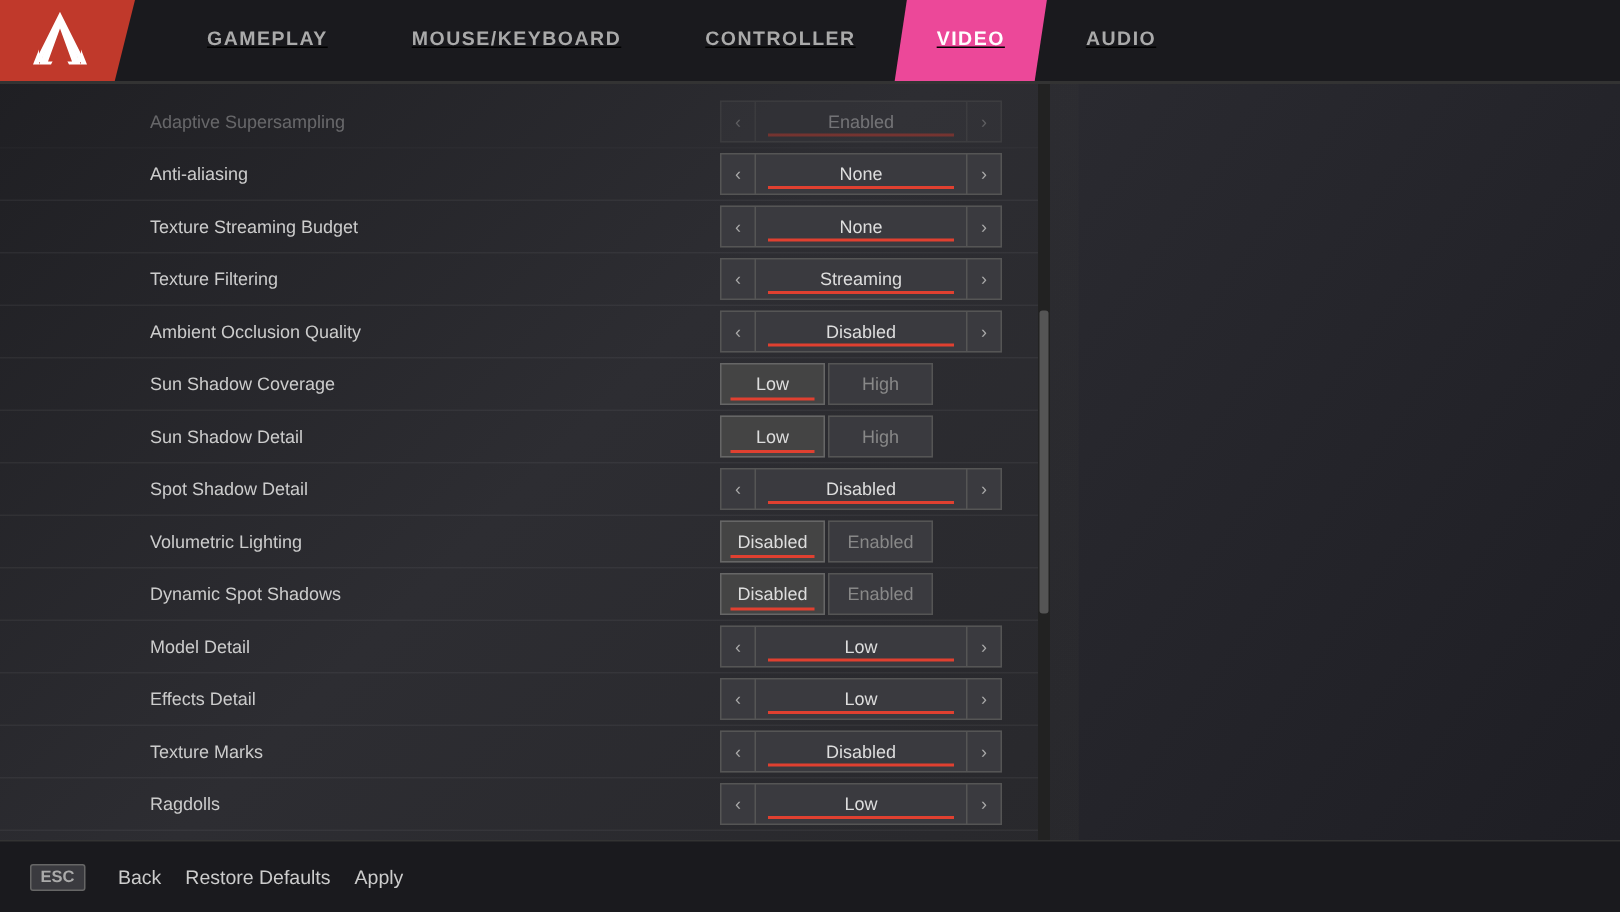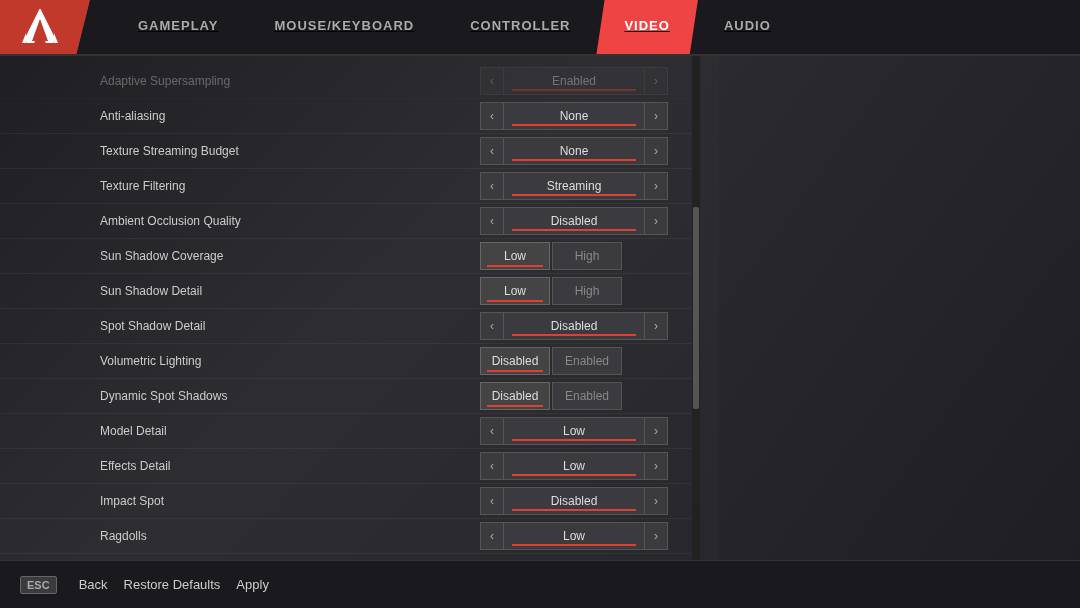--- a/index.html
+++ b/index.html
@@ -84,21 +84,21 @@
       content: '';
       position: absolute;
       bottom: -3px;
       left: 0;
       right: 0;
       height: 3px;
       background: #e04030;
     }
 
     .nav-tab.video-tab {
-      background: #ef4444;
+      background: #ec4899;
       color: #fff;
       clip-path: polygon(8% 0, 100% 0, 92% 100%, 0% 100%);
       margin: 0 -2px;
     }
 
     .nav-tab.video-tab::after {
       display: none;
     }
 
     
@@ -514,21 +514,21 @@
             <div class="selector-value">
               <span class="selector-value-text">Low</span>
               <div class="selector-underline"></div>
             </div>
             <div class="arrow-btn">›</div>
           </div>
         </div>
       </div>
 
       <div class="setting-row">
-        <span class="setting-label">Impact Spot</span>
+        <span class="setting-label">Texture Marks</span>
         <div class="setting-control">
           <div class="arrow-selector">
             <div class="arrow-btn">‹</div>
             <div class="selector-value">
               <span class="selector-value-text">Disabled</span>
               <div class="selector-underline"></div>
             </div>
             <div class="arrow-btn">›</div>
           </div>
         </div>

